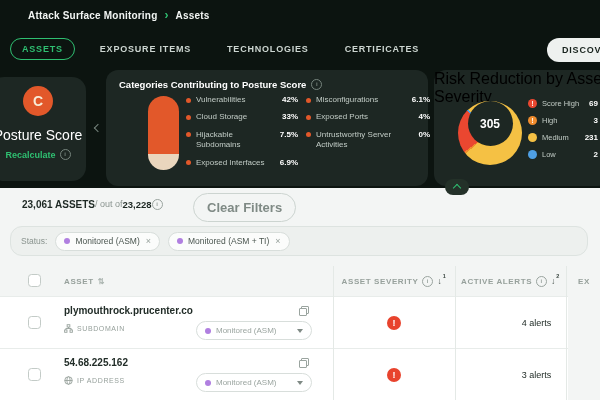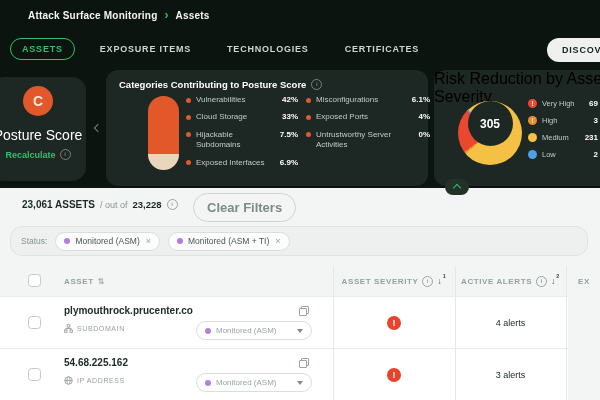--- a/index.html
+++ b/index.html
@@ -55,21 +55,21 @@
   .sev-yellow{background:#f5c144;}
   .sev-blue{background:#4f9fe3;}
   .risk-label{flex:1;color:#c2ccc6;font-size:7.5px;}
   .risk-value{color:#ffffff;font-size:8px;font-weight:bold;}
 
   
   .main{position:absolute;left:0;top:188px;width:600px;height:212px;background:#f3f5f4;}
   .collapse-pill{position:absolute;left:445px;top:-9px;width:24px;height:16px;background:#243129;border-radius:9px;display:flex;align-items:center;justify-content:center;}
   .chev-up{width:5px;height:5px;border-left:1.5px solid #2fbf71;border-top:1.5px solid #2fbf71;transform:rotate(45deg);margin-top:2px;}
 
-  .stats{position:absolute;left:22px;top:11px;display:flex;align-items:center;gap:5px;}
+  .stats{position:absolute;left:22px;top:11px;display:flex;}
   .stats-count{color:#1d2823;font-size:10px;font-weight:bold;}
   .stats-sep{color:#8a948f;font-size:9px;}
   .stats-total{color:#1d2823;font-size:9.5px;font-weight:bold;}
   .clear-btn{position:absolute;left:193px;top:5px;border:1px solid #ccd4d0;border-radius:15px;padding:6px 13px;color:#7f8a85;font-size:13px;font-weight:bold;background:transparent;}
 
   .filterbar{position:absolute;left:10px;top:38px;width:578px;height:30px;background:#edf0ee;border:1px solid #dde3e0;border-radius:12px;display:flex;align-items:center;gap:8px;padding:0 10px;box-sizing:border-box;}
   .filter-label{color:#8a948f;font-size:8.5px;}
   .chip{display:flex;align-items:center;gap:5px;background:#fbfcfb;border:1px solid #d8dedb;border-radius:12px;padding:3.5px 8px;}
   .chip-dot{width:6px;height:6px;border-radius:50%;background:#b07fe0;flex:none;}
   .chip-label{color:#4a554f;font-size:8.5px;white-space:nowrap;}
@@ -96,21 +96,21 @@
   .copy-btn{position:absolute;left:299px;top:9px;width:10px;height:10px;}
   .copy-btn::before{content:"";position:absolute;right:0;top:0;width:6px;height:6px;border:1px solid #9aa49f;border-radius:1px;}
   .copy-btn::after{content:"";position:absolute;left:0;bottom:0;width:6px;height:6px;border:1px solid #9aa49f;border-radius:1px;background:#ffffff;}
   .type-line{position:absolute;left:64px;top:27px;display:flex;align-items:center;gap:4px;color:#97a19c;}
   .type-label{font-size:7px;letter-spacing:.6px;}
   .status-dd{position:absolute;left:196px;top:24px;width:116px;height:19px;border:1px solid #d8dedb;border-radius:12px;background:#ffffff;display:flex;align-items:center;gap:5px;padding:0 8px;box-sizing:border-box;}
   .dd-label{flex:1;color:#9aa49f;font-size:8px;white-space:nowrap;}
   .dd-caret{width:0;height:0;border-left:3px solid transparent;border-right:3px solid transparent;border-top:4px solid #7f8a85;flex:none;}
   .sev-badge{position:absolute;left:387px;top:19px;width:14px;height:14px;border-radius:50%;background:#e8432d;color:#ffffff;}
   .sev-badge::before{content:"!";position:absolute;left:0;right:0;top:0;bottom:0;display:flex;align-items:center;justify-content:center;font-size:9px;font-weight:bold;}
-  .alerts-text{position:absolute;left:455px;top:21px;width:111px;text-align:center;color:#222d28;font-size:9px;}
+  .alerts-text{position:absolute;left:455px;top:21px;width:111px;text-align:center;color:#222d28;font-size:9px;padding-left:26px;}
 
   .vline{position:absolute;width:1px;top:78px;bottom:0;background:#e4e9e6;}
   .vl1{left:333px;}
   .vl2{left:455px;}
   .vl3{left:566px;}
 
   .type-svg{display:block;}
 </style>
 </head>
 <body>
@@ -193,21 +193,21 @@
   </div>
 
   <div class="risk-card">
     <div class="risk-title">Risk Reduction by Asset Severity</div>
     <div class="donut">
       <div class="donut-hole">305</div>
     </div>
     <div class="risk-legend">
       <div class="risk-item">
         <span class="sev-dot sev-red excl"></span>
-        <span class="risk-label">Very High</span>
+        <span class="risk-label">Score High</span>
         <span class="risk-value">69</span>
       </div>
       <div class="risk-item">
         <span class="sev-dot sev-orange excl"></span>
         <span class="risk-label">High</span>
         <span class="risk-value">3</span>
       </div>
       <div class="risk-item">
         <span class="sev-dot sev-yellow"></span>
         <span class="risk-label">Medium</span>

